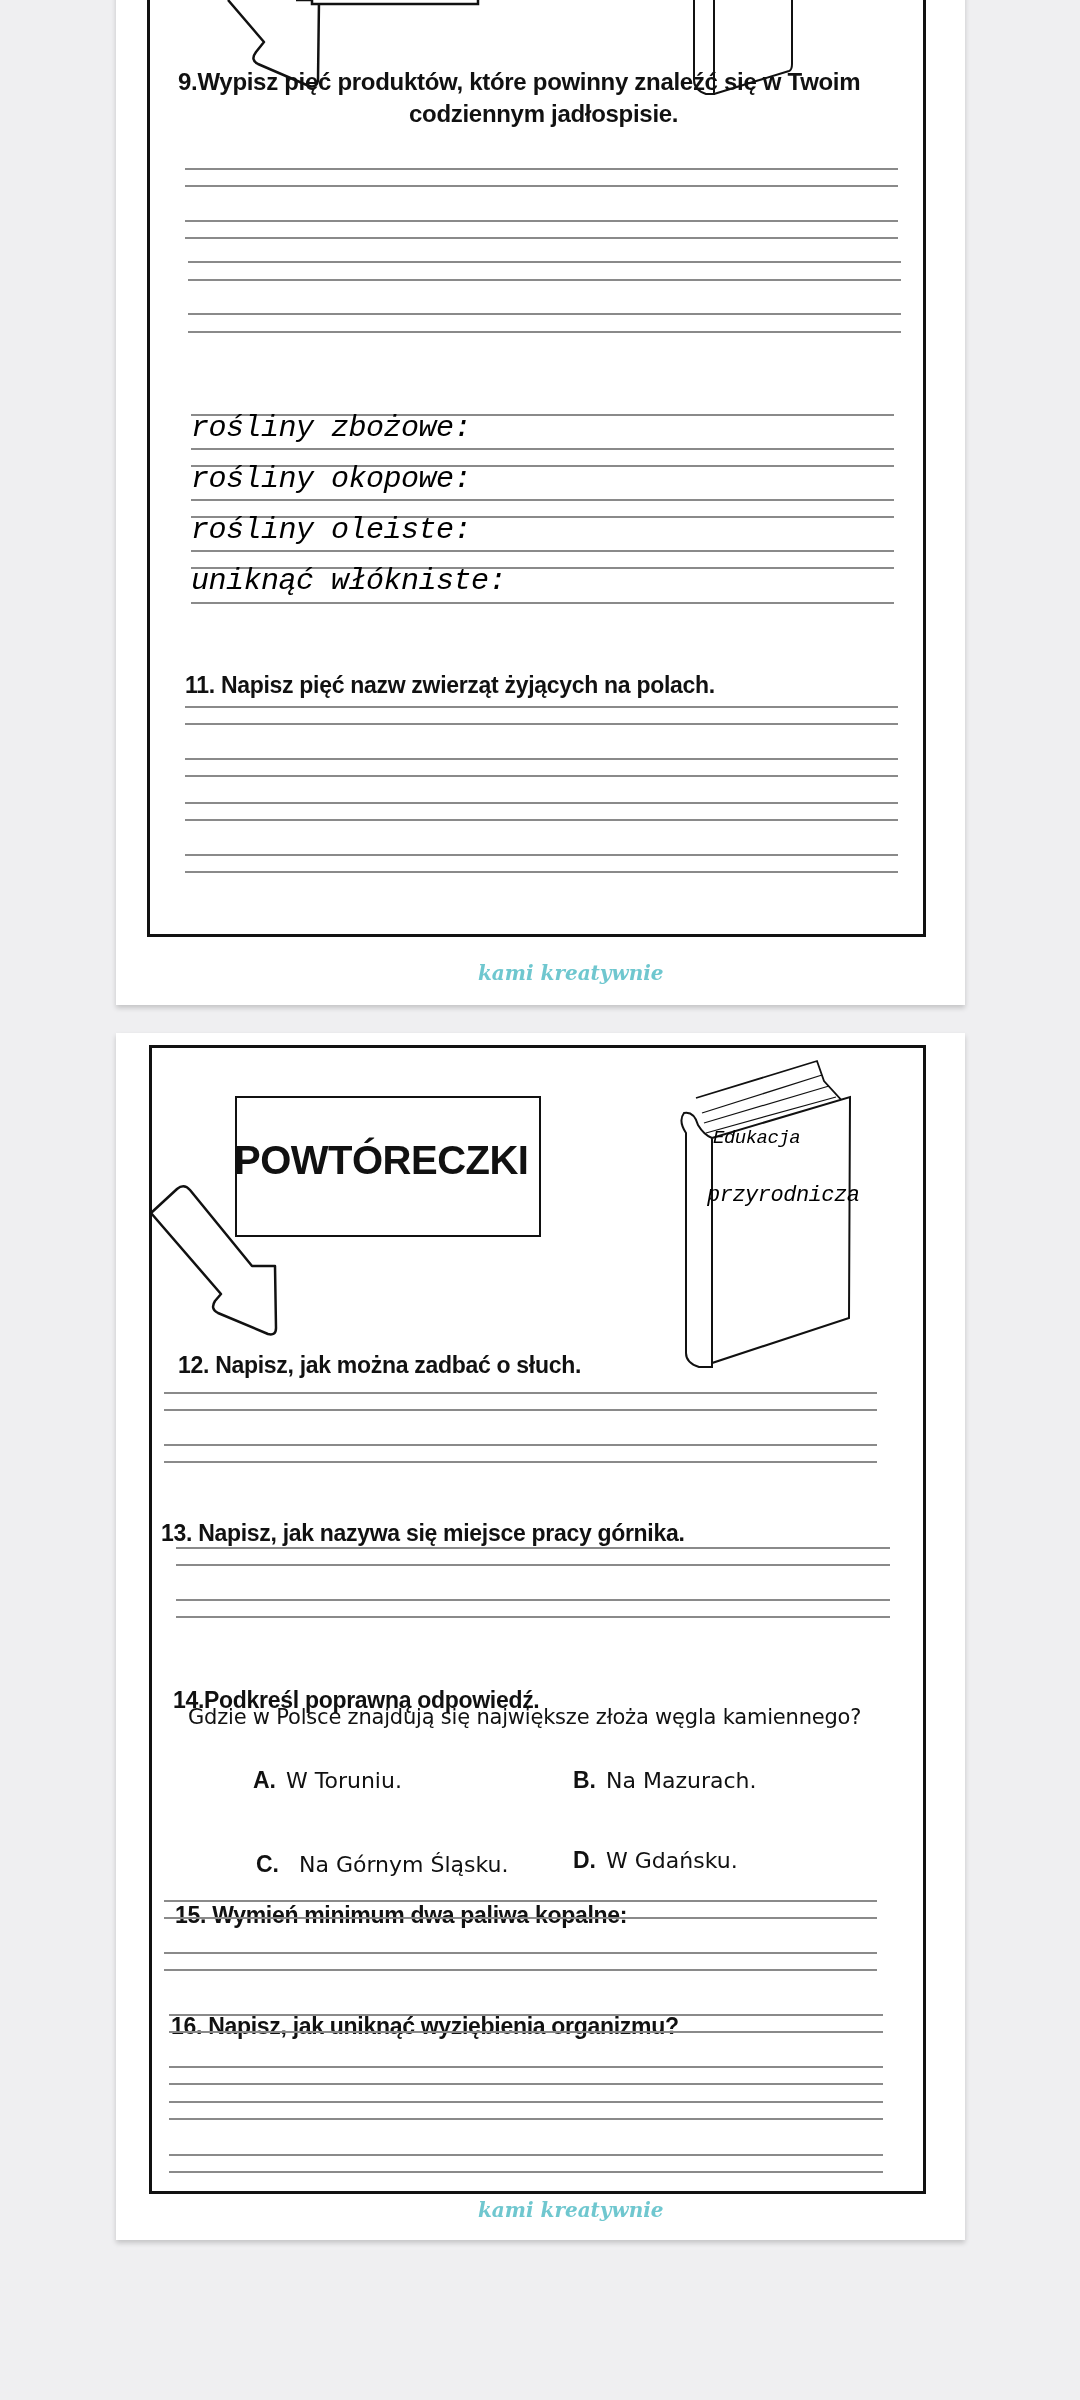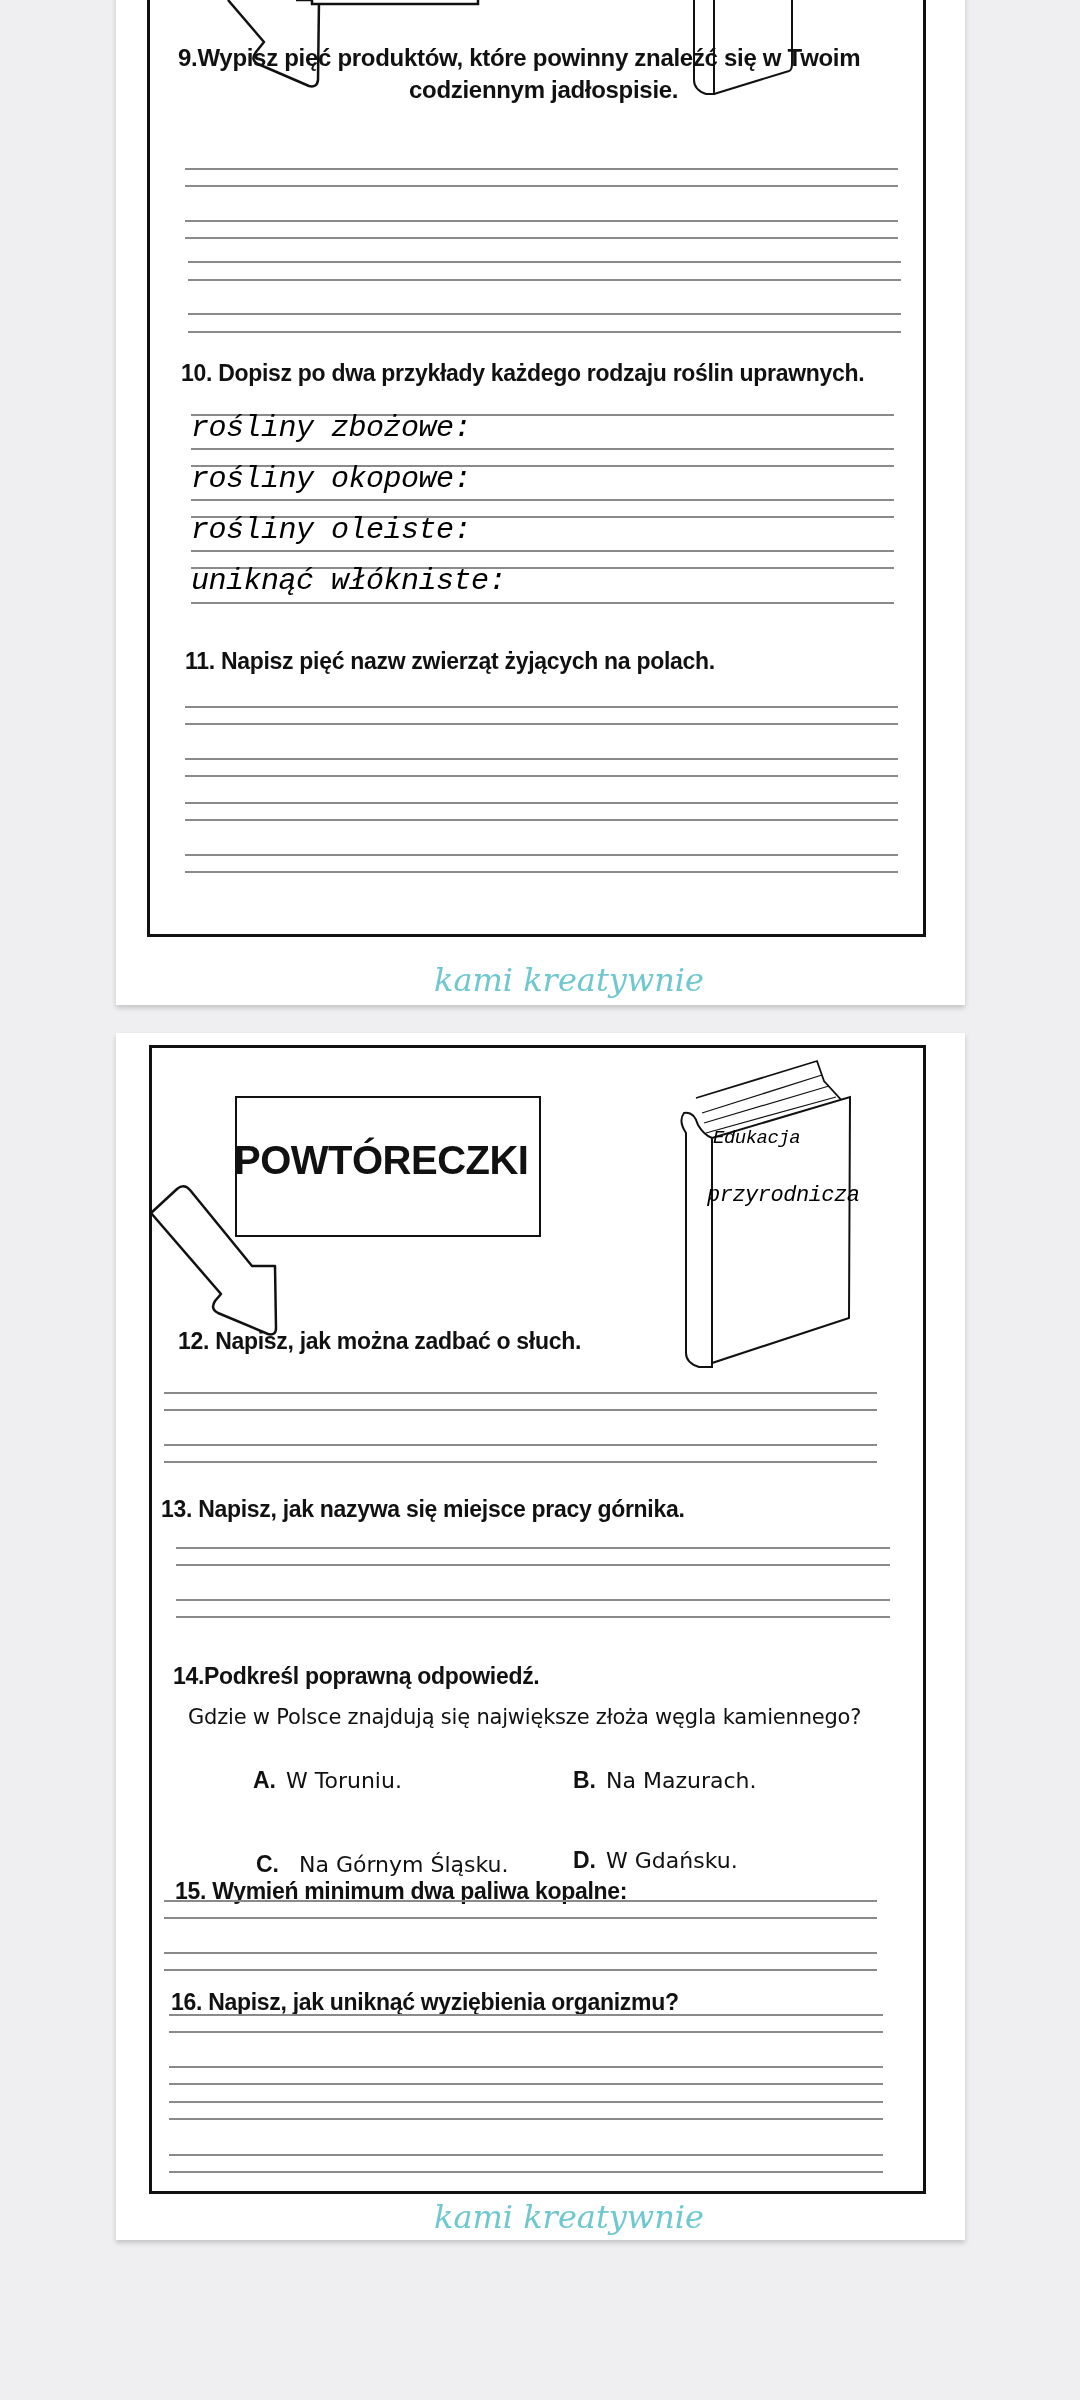--- a/index.html
+++ b/index.html
@@ -2,24 +2,24 @@
 <html><head>
 <meta charset="utf-8">
 <style>
   html, body { margin:0; padding:0; }
   body {
     width:1080px; height:2400px; background:#efeff1; position:relative; overflow:hidden;
     font-family:"Liberation Sans", sans-serif; color:#111;
   }
   .page { position:absolute; left:116px; width:849px; background:#fff; box-shadow:0 3px 5px rgba(0,0,0,0.18); }
   .frame { position:absolute; border:3px solid #111; box-sizing:border-box; }
-  .q { position:absolute; font-weight:bold; font-size:23px; white-space:nowrap; letter-spacing:-0.3px; font-family:"Liberation Sans", sans-serif; }
+  .q { position:absolute; font-weight:bold; font-size:23px; white-space:nowrap; letter-spacing:-0.3px; font-family:"Liberation Sans", sans-serif;margin-top:24px; }
   .rule { position:absolute; height:2px; background:#8a8a8a; }
   .script { position:absolute; font-family:Liberation Mono, monospace; font-style:italic; font-size:30px; color:#000000; white-space:nowrap; font-weight:normal; letter-spacing:-0.5px; }
-  .watermark { position:absolute; font-family:"DejaVu Serif", serif; font-style:italic; font-weight:normal; font-size:32px; color:#6fc7cf; white-space:nowrap; }
+  .watermark { position:absolute; font-family:"DejaVu Serif", serif; font-style:italic; font-weight:bold; font-size:20px; color:#6fc7cf; white-space:nowrap;margin-left:44px; }
   .plain { position:absolute; font-size:22px; white-space:nowrap; font-family:"DejaVu Sans", sans-serif; }
   .opt-letter { font-weight:bold; font-family:"Liberation Sans", sans-serif; font-size:23px; margin-right:10px; }
   .title-box { position:absolute; border:2px solid #111; box-sizing:border-box; background:#fff; }
   .title-text { position:absolute; font-weight:bold; font-size:40px; font-family:"Liberation Sans", sans-serif; letter-spacing:-0.5px; white-space:nowrap; }
   svg { position:absolute; overflow:visible; }
 </style>
 </head>
 <body>
 
 <div class="page" style="top:-40px; height:1045px;">
@@ -41,21 +41,20 @@
 
   <div class="rule" style="left:69px; top:208px; width:713px;"></div>
   <div class="rule" style="left:69px; top:225px; width:713px;"></div>
   <div class="rule" style="left:69px; top:260px; width:713px;"></div>
   <div class="rule" style="left:69px; top:277px; width:713px;"></div>
   <div class="rule" style="left:72px; top:301px; width:713px;"></div>
   <div class="rule" style="left:72px; top:319px; width:713px;"></div>
   <div class="rule" style="left:72px; top:353px; width:713px;"></div>
   <div class="rule" style="left:72px; top:371px; width:713px;"></div>
 
-  <div class="q" style="left:65px; top:400px;">10. Dopisz po dwa przykłady każdego rodzaju roślin uprawnych.</div>
 
   <div class="rule" style="left:75px; top:454px; width:703px;"></div>
   <div class="script" style="left:75px; top:451px;">rośliny zbożowe:</div>
   <div class="rule" style="left:75px; top:488px; width:703px;"></div>
   <div class="rule" style="left:75px; top:505px; width:703px;"></div>
   <div class="script" style="left:75px; top:502px;">rośliny okopowe:</div>
   <div class="rule" style="left:75px; top:539px; width:703px;"></div>
   <div class="rule" style="left:75px; top:556px; width:703px;"></div>
   <div class="script" style="left:75px; top:553px;">rośliny oleiste:</div>
   <div class="rule" style="left:75px; top:590px; width:703px;"></div>

